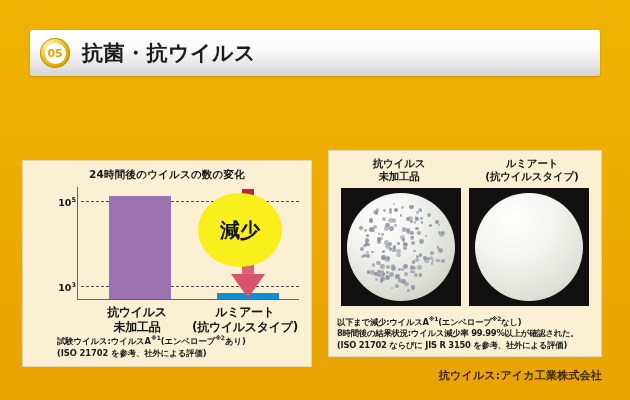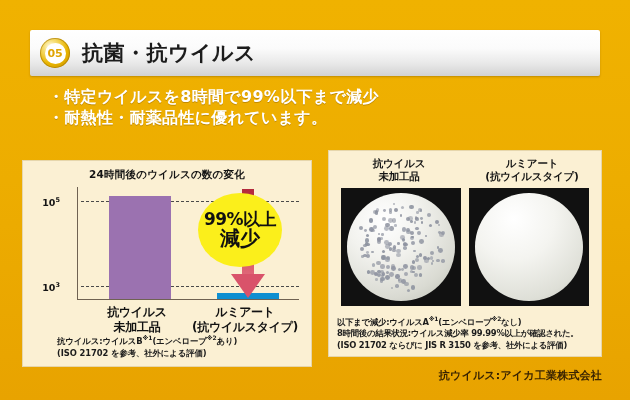--- a/index.html
+++ b/index.html
@@ -120,21 +120,21 @@
     width: 218px;
     height: 0;
     border-top: 1px dashed #4a4a4a;
   }
   #grid-hi { top: 14px; }
   #grid-lo { top: 99px; }
 
   .tick-label {
     position: absolute;
     right: 100%;
-    margin-right: 21px;
+    margin-right: 5px;
     font-size: 9.5px;
     font-weight: 700;
     color: #141414;
     transform: translateY(-50%);
     white-space: nowrap;
   }
   .tick-label sup { font-size: 6.5px; }
 
   #axis-line {
     position: absolute;
@@ -323,24 +323,20 @@
 
 <div id="page">
 
   <div id="header-banner">
     <div id="badge-01">
       <div class="inner">05</div>
     </div>
     <div id="header-title">抗菌・抗ウイルス</div>
   </div>
 
-  <div id="bullets">
-    <div class="line">・特定ウイルスを8時間で99%以下まで減少</div>
-    <div class="line">・耐熱性・耐薬品性に優れています。</div>
-  </div>
 
   <div class="panel" id="panel-left">
 
     <div id="chart-title">24時間後のウイルスの数の変化</div>
 
     <div id="plot">
 
       <div id="axis-vert"></div>
       <div id="axis-line"></div>
 
@@ -354,36 +350,35 @@
 
       <div class="bar" id="bar-untreated"></div>
       <div class="bar" id="bar-lumiart"></div>
 
       <div id="arrow-group">
         <div id="arrow-shaft"></div>
         <div id="arrow-head"></div>
       </div>
 
       <div id="reduction-bubble">
-        <div class="big">99%以上</div>
         <div class="small">減少</div>
       </div>
     </div>
 
     <div class="x-label" id="xlab-untreated">
       <div>抗ウイルス</div>
       <div>未加工品</div>
     </div>
     <div class="x-label" id="xlab-lumiart">
       <div>ルミアート</div>
       <div>(抗ウイルスタイプ)</div>
     </div>
 
     <div id="note-left">
-      <div><span>抗ウイルス:ウイルスB</span><sup>※1</sup><span>(エンベロープ</span><sup>※2</sup><span>あり)</span></div>
+      <div><span>試験ウイルス:ウイルスA</span><sup>※1</sup><span>(エンベロープ</span><sup>※2</sup><span>あり)</span></div>
       <div>(ISO 21702 を参考、社外による評価)</div>
     </div>
   </div>
 
   <div class="panel" id="panel-right">
 
     <div class="photo-caption" id="cap-untreated">
       <div>抗ウイルス</div>
       <div>未加工品</div>
     </div>

